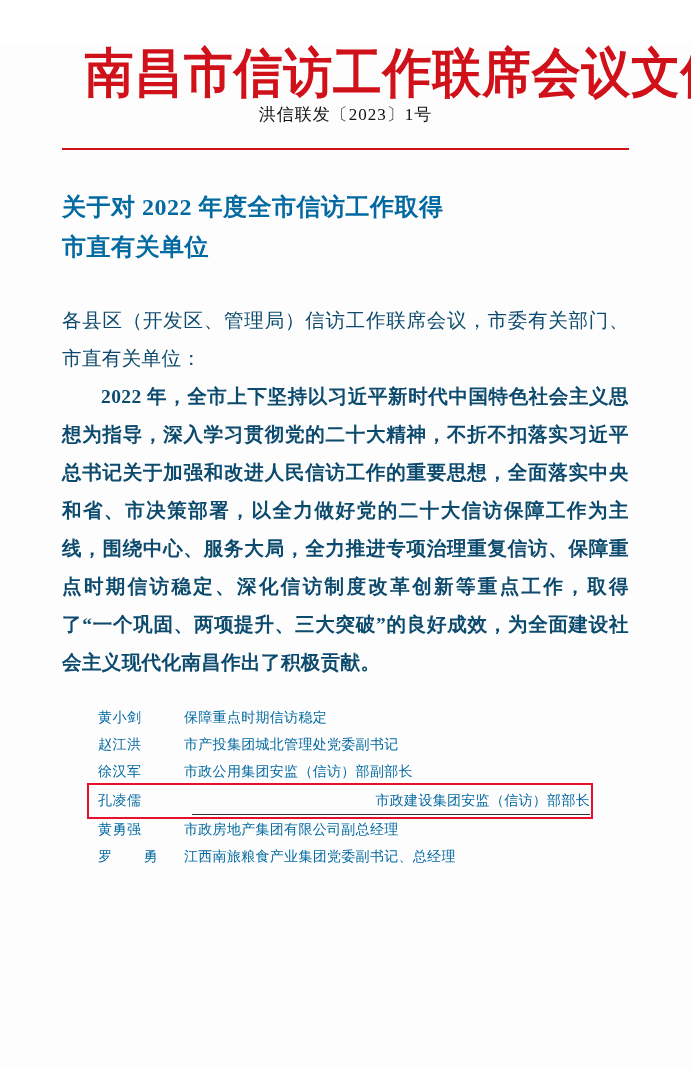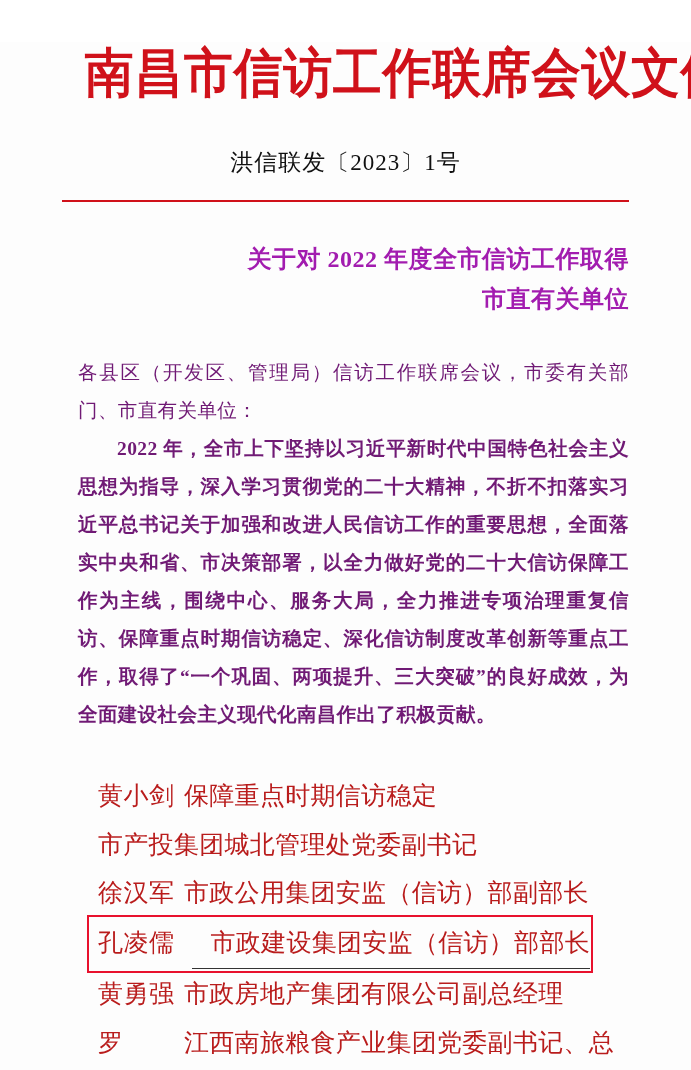--- a/index.html
+++ b/index.html
@@ -30,57 +30,55 @@
     font-family: "DejaVu Serif", "Liberation Serif", serif;
     font-weight: bold;
     font-size: 53px;
     letter-spacing: 1px;
     line-height: 1.15;
     white-space: nowrap;
     transform: scaleX(0.92);
   }
   .doc-number {
     text-align: center;
-    margin-top: 44px;
-    font-size: 23px;
+    font-size: 17px;
     letter-spacing: 1px;
     color: #111;
   }
   .red-rule {
     margin-top: 22px;
     height: 2.5px;
     background: #d0111a;
     width: 100%;
   }
   .title {
-    text-align: right;
+    text-align: left;
     margin-top: 38px;
     font-weight: bold;
     font-size: 24px;
     line-height: 1.65;
     letter-spacing: 0.5px;
-    color: #a21caf;
+    color: #0369a1;
   }
   .title div { white-space: nowrap; }
   .body-text {
     margin-top: 34px;
     font-size: 19.5px;
     line-height: 1.95;
     text-align: justify;
     letter-spacing: 0.4px;
-    color: #701a75;
-    margin-left: 16px;
+    color: #0c4a6e;
   }
   .body-text p { margin: 0; }
   .body-text p.indent { text-indent: 2em; font-weight: bold; }
   .list {
-    margin-top: 38px;
-    font-size: 25px;
+    margin-top: 22px;
+    font-size: 14px;
     line-height: 1.95;
-    color: #b91c1c;
+    color: #0369a1;
   }
   .list-row {
     display: flex;
     align-items: baseline;
     padding-left: 36px;
     position: relative;
   }
   .name {
     width: 86px;
     flex: 0 0 86px;
@@ -131,20 +129,21 @@
     <p>各县区（开发区、管理局）信访工作联席会议，市委有关部门、市直有关单位：</p>
     <p class="indent">2022 年，全市上下坚持以习近平新时代中国特色社会主义思想为指导，深入学习贯彻党的二十大精神，不折不扣落实习近平总书记关于加强和改进人民信访工作的重要思想，全面落实中央和省、市决策部署，以全力做好党的二十大信访保障工作为主线，围绕中心、服务大局，全力推进专项治理重复信访、保障重点时期信访稳定、深化信访制度改革创新等重点工作，取得了“一个巩固、两项提升、三大突破”的良好成效，为全面建设社会主义现代化南昌作出了积极贡献。</p>
   </div>
 
   <div class="list">
     <div class="list-row">
       <span class="name">黄小剑</span>
       <span class="org">保障重点时期信访稳定</span>
     </div>
     <div class="list-row">
+      <span class="name">赵江洪</span>
       <span class="org">市产投集团城北管理处党委副书记</span>
     </div>
     <div class="list-row">
       <span class="name">徐汉军</span>
       <span class="org">市政公用集团安监（信访）部副部长</span>
     </div>
     <div class="list-row highlight">
       <span class="name">孔凌儒</span>
       <span class="org underline-org">市政建设集团安监（信访）部部长</span>
     </div>

